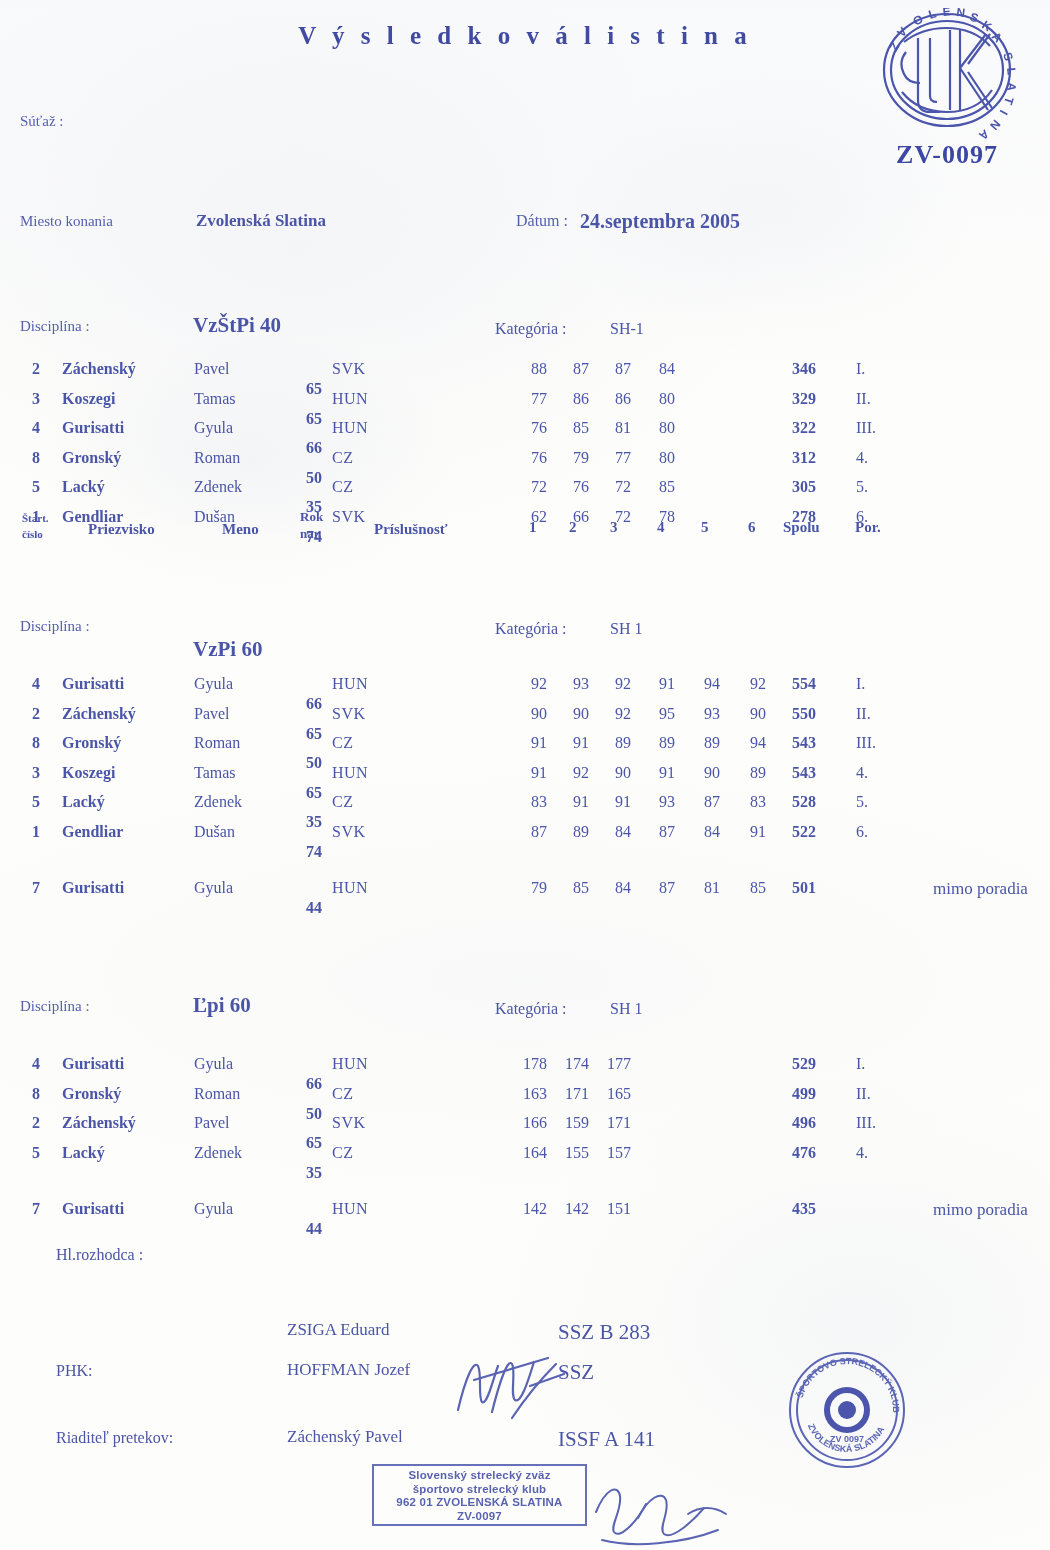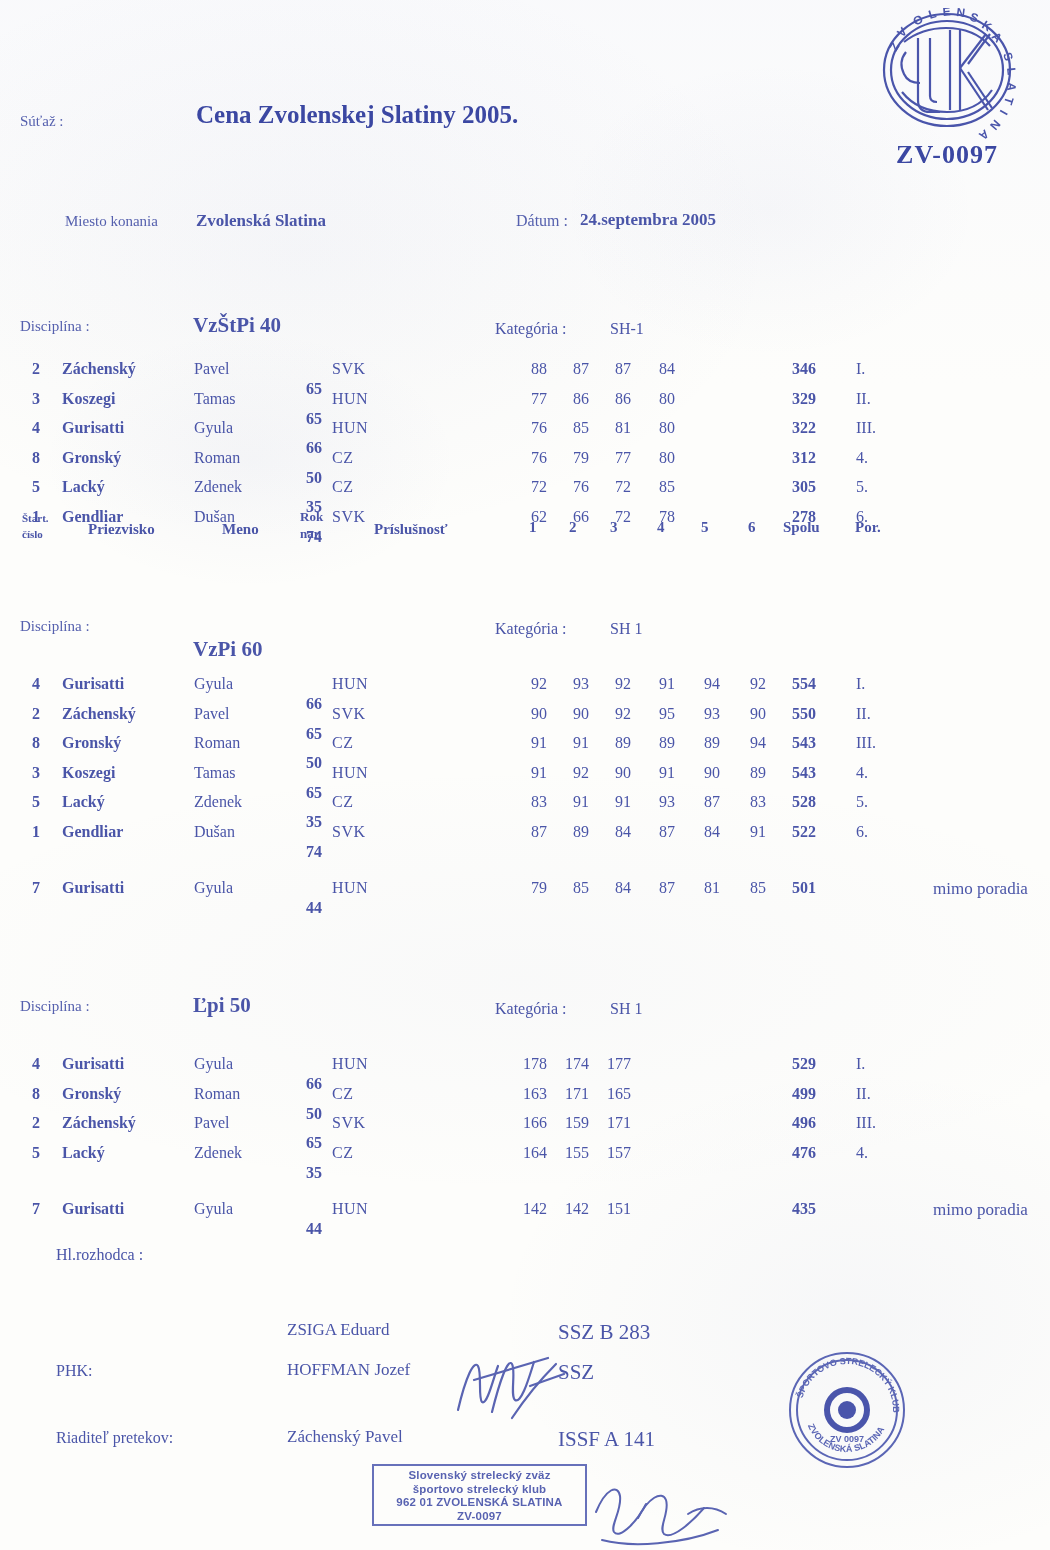--- a/index.html
+++ b/index.html
@@ -82,24 +82,24 @@
     left: 0;
     top: 132px;
     width: 150px;
     text-align: center;
     font-size: 26px;
     font-weight: bold;
     letter-spacing: 1px;
     color: #3b47a2;
   }
 
-  .lbl-miesto { position: absolute; left: 20px; top: 213px; font-size: 15px; margin-left: 45px; }
+  .lbl-miesto { position: absolute; left: 20px; top: 213px; font-size: 15px; }
   .val-miesto { position: absolute; left: 196px; top: 211px; font-size: 17px; font-weight: bold; }
   .lbl-datum  { position: absolute; left: 516px; top: 212px; font-size: 16px; }
-  .val-datum  { position: absolute; left: 580px; top: 210px; font-size: 17px; font-weight: bold; }
+  .val-datum  { position: absolute; left: 580px; top: 210px; font-size: 20px; font-weight: bold; }
 
   
   .colhead { position: absolute; top: 255px; left: 0; width: 1050px; height: 40px; font-weight: bold; }
   .colhead span { position: absolute; font-size: 15px; }
   .ch-start1 { left: 22px; top: 257px; font-size: 11px !important; }
   .ch-start2 { left: 22px; top: 273px; font-size: 11px !important; }
   .ch-prez  { left: 88px;  top: 266px; }
   .ch-meno  { left: 222px; top: 266px; }
   .ch-rok1  { left: 300px; top: 254px; font-size: 13px !important; }
   .ch-rok2  { left: 300px; top: 271px; font-size: 13px !important; }
@@ -182,23 +182,23 @@
 </style>
 </head>
 <body>
 
 <div class="page">
 
   <div class="scan-noise"></div>
   <div class="smudge" style="left:40px;top:330px;width:420px;height:260px;background:radial-gradient(ellipse at center, rgba(110,120,185,0.05), rgba(255,255,255,0) 70%);"></div>
   <div class="smudge" style="left:560px;top:60px;width:420px;height:300px;background:radial-gradient(ellipse at center, rgba(110,120,185,0.045), rgba(255,255,255,0) 70%);"></div>
 
+  <div class="title">V ý s l e d k o v á   l i s t i n a</div>
 
   <div class="lbl-sutaz label">Súťaž :</div>
-  <div class="comp-name">Cena Zvolenskej Slatiny 2005.</div>
 
   <div class="logo">
     <svg width="150" height="140" viewBox="0 0 150 140">
       <g fill="none" stroke="#4a55ab" stroke-width="2.2">
         <ellipse cx="75" cy="62" rx="63" ry="56"></ellipse>
         <ellipse cx="75" cy="62" rx="56" ry="49"></ellipse>
         <path d="M32 34 q18 -14 42 -14 q28 0 44 18"></path>
         <path d="M30 84 q16 20 45 20 q30 0 45 -22"></path>
         <path d="M46 30 l0 62 q0 12 12 12 l10 0"></path>
         <path d="M58 30 l0 58 q0 6 7 6"></path>
@@ -458,21 +458,21 @@
           <span class="c-sh s3">84</span>
           <span class="c-sh s4">87</span>
           <span class="c-sh s5">81</span>
           <span class="c-sh s6">85</span>
           <span class="c-spolu">501</span>
           <span class="c-por note">mimo poradia</span>
         </div>
       </div>
       <div class="disc">
         <div class="disc-lbl label" style="top: 998px;">Disciplína :</div>
-        <div class="disc-name" style="top: 993px;">Ľpi 50</div>
+        <div class="disc-name" style="top: 993px;">Ľpi 60</div>
         <div class="kat-lbl" style="top: 1000px;">Kategória :</div>
         <div class="kat-val" style="top: 1000px;">SH 1</div>
         <div class="row" style="top: 1055px;">
           <span class="c-start">4</span>
           <span class="c-prez">Gurisatti</span>
           <span class="c-meno">Gyula</span>
           <span class="c-rok">66</span>
           <span class="c-prisl">HUN</span>
           <span class="c-sh s1">178</span>
           <span class="c-sh s2">174</span>

